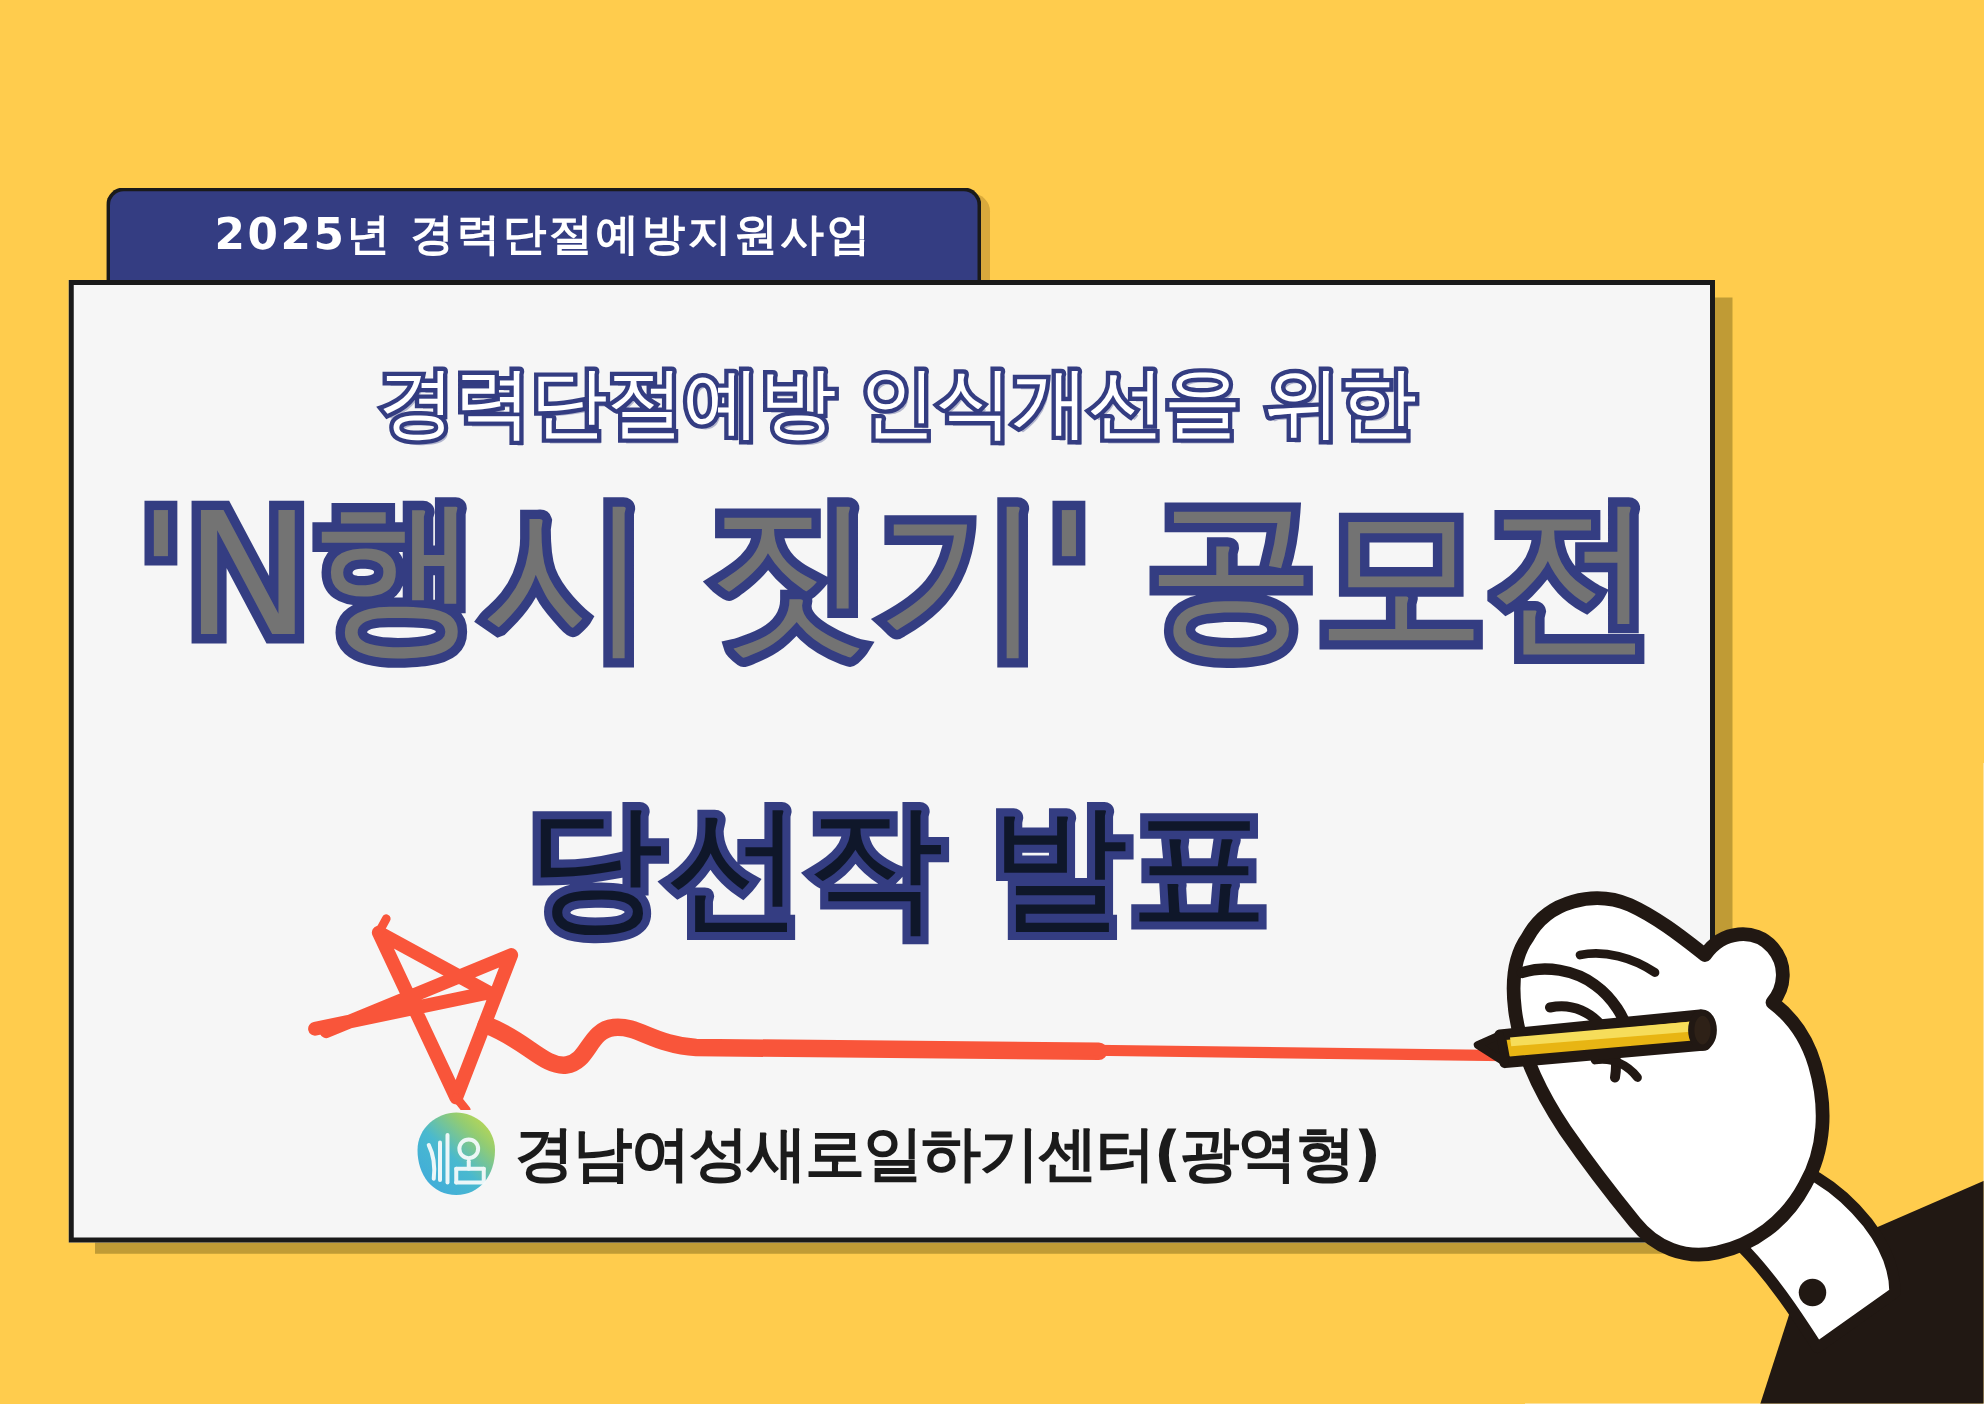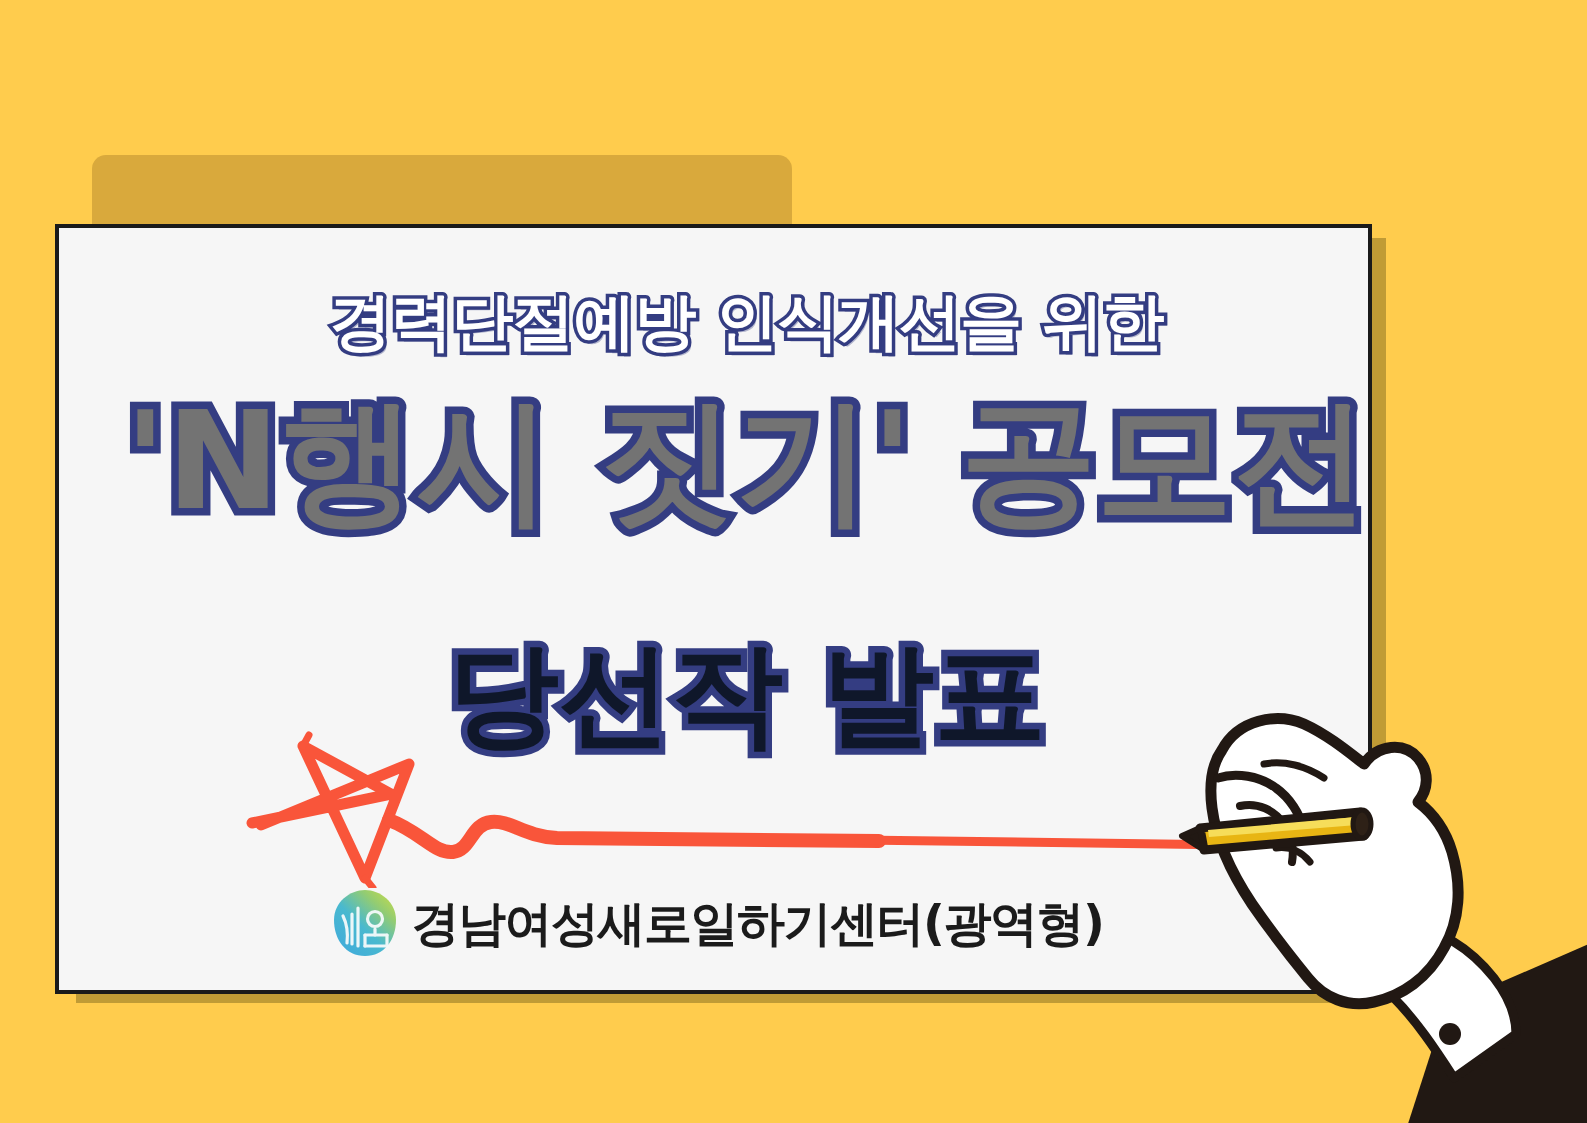--- a/index.html
+++ b/index.html
@@ -84,22 +84,21 @@
     position: absolute;
     left: 0;
     top: 0;
     width: 100%;
     text-align: center;
   }
 
   .hl-line {
     white-space: nowrap;
     line-height: 1;
-    font-weight: bold;
-    padding-left: 29px;
+    font-weight: normal;
   }
 
   
   #subtitle {
     position: absolute;
     left: 0;
     width: 1317px;
     top: 63px;
     font-size: 62px;
     letter-spacing: -1px;
@@ -175,20 +174,23 @@
     height: 440px;
     pointer-events: none;
   }
 </style>
 </head>
 <body>
 
 <div id="poster">
 
   <div id="tab-shadow"></div>
+  <div id="tab">
+    <span id="tab-label">2025년  경력단절예방지원사업</span>
+  </div>
 
   <div id="card-shadow"></div>
   <div id="card">
 
     <div id="headline-block">
 
       <div id="subtitle" class="hl-line">경력단절예방 인식개선을 위한</div>
 
       <div id="main-title" class="hl-line">'N행시 짓기' 공모전</div>
 

